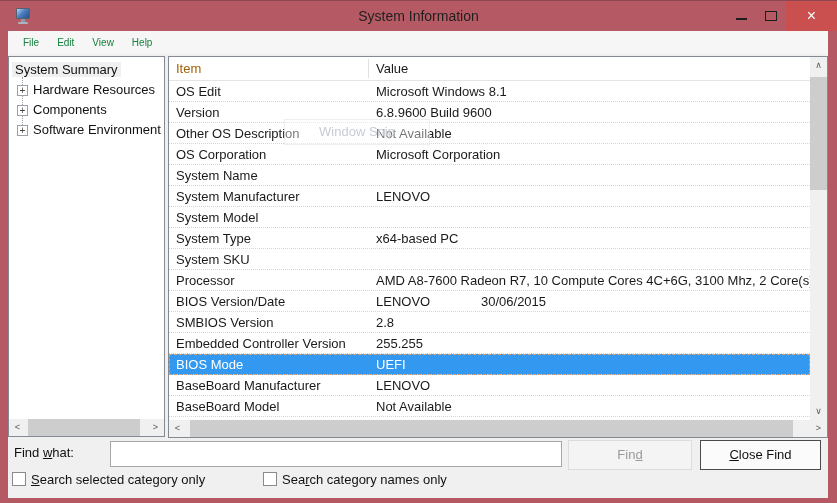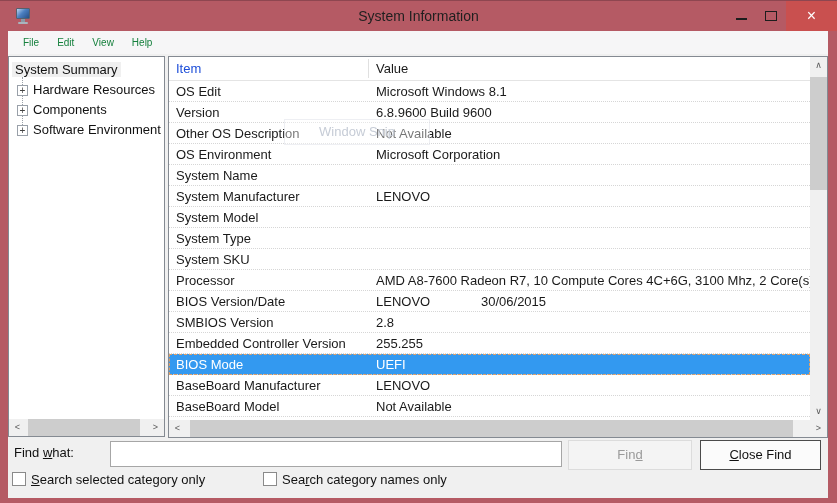--- a/index.html
+++ b/index.html
@@ -42,21 +42,21 @@
   .tree-root .tree-label { background: #f0f0f0; padding: 0 3px; }
   .tree-child { left: 8px; }
   .expander { display: inline-block; width: 11px; height: 11px; border: 1px solid #99a0a9;
     background: #fff; font-size: 10px; line-height: 9px; text-align: center; color: #444;
     vertical-align: middle; margin-right: 5px; }
   .tree-label { font-size: 13px; color: #111; }
   
   .list-panel { left: 160px; top: 2px; width: 660px; height: 382px; }
   .list-header { position: absolute; left: 0; top: 0; width: 641px; height: 24px;
     background: #fff; border-bottom: 1px solid #e4e4e4; }
-  .list-header .col-item { position: absolute; left: 7px; top: 4px; color: #1d4ed8; }
+  .list-header .col-item { position: absolute; left: 7px; top: 4px; color: #a16207; }
   .list-header .col-value { position: absolute; left: 207px; top: 4px; color: #1a1a1a; }
   .header-sep { position: absolute; left: 199px; top: 2px; height: 19px; border-left: 1px solid #e0e0e0; }
   .rows { position: absolute; left: 0; top: 24px; width: 641px; height: 339px; overflow: hidden; }
   .lrow { position: relative; height: 21px; line-height: 21px; white-space: nowrap;
     border-bottom: 1px dotted #d6d6d6; overflow: hidden; }
   .lrow .cell-item { position: absolute; left: 7px; }
   .lrow .cell-value { position: absolute; left: 207px; }
   .lrow .v1 { display: inline-block; min-width: 105px; }
   .lrow.sel { background: #3399f0; color: #fff; outline: 1px dashed #dda06a; outline-offset: -1px; }
   
@@ -151,37 +151,38 @@
           </div>
           <div class="lrow">
             <span class="cell-item">Version</span>
             <span class="cell-value">6.8.9600 Build 9600</span>
           </div>
           <div class="lrow">
             <span class="cell-item">Other OS Description</span>
             <span class="cell-value">Not Available</span>
           </div>
           <div class="lrow">
-            <span class="cell-item">OS Environment</span>
+            <span class="cell-item">OS Corporation</span>
             <span class="cell-value">Microsoft Corporation</span>
           </div>
           <div class="lrow">
             <span class="cell-item">System Name</span>
             <span class="cell-value"></span>
           </div>
           <div class="lrow">
             <span class="cell-item">System Manufacturer</span>
             <span class="cell-value">LENOVO</span>
           </div>
           <div class="lrow">
             <span class="cell-item">System Model</span>
             <span class="cell-value"></span>
           </div>
           <div class="lrow">
             <span class="cell-item">System Type</span>
+            <span class="cell-value">x64-based PC</span>
           </div>
           <div class="lrow">
             <span class="cell-item">System SKU</span>
             <span class="cell-value"></span>
           </div>
           <div class="lrow">
             <span class="cell-item">Processor</span>
             <span class="cell-value">AMD A8-7600 Radeon R7, 10 Compute Cores 4C+6G, 3100 Mhz, 2 Core(s)</span>
           </div>
           <div class="lrow">

